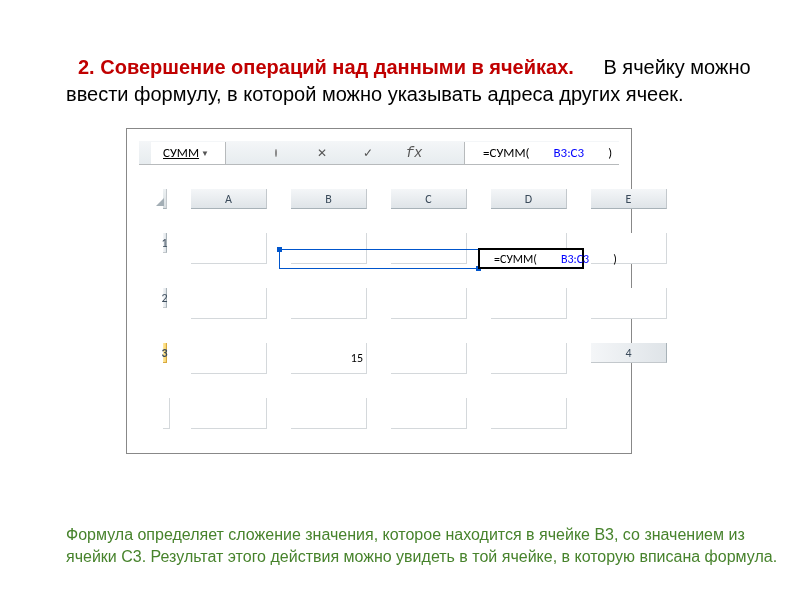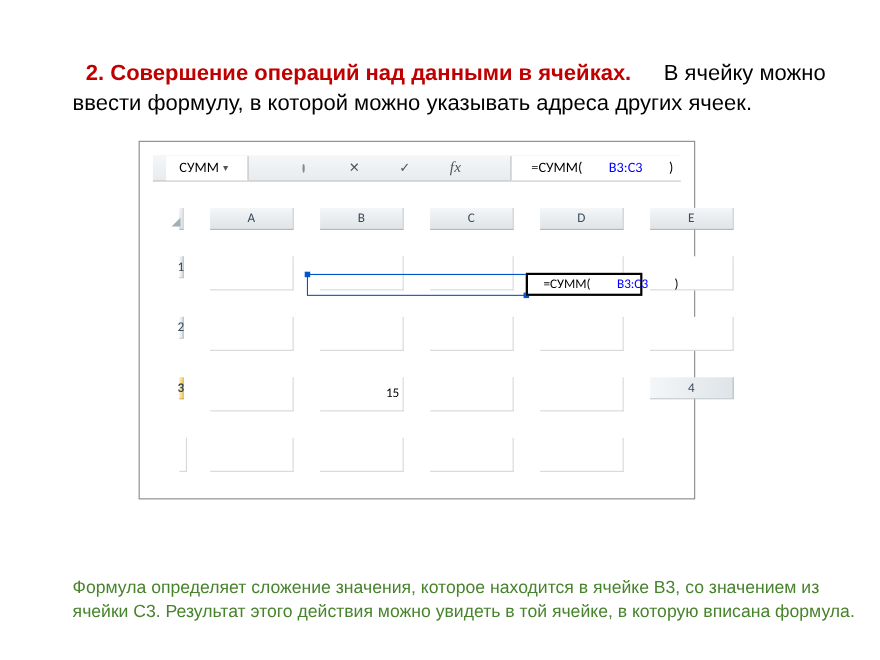--- a/index.html
+++ b/index.html
@@ -42,20 +42,21 @@
     .name-box {
       width: 98px;
       height: 22px;
       display: flex;
       align-items: center;
       justify-content: flex-start;
       border-right: 1px solid #b7babc;
       background: #fff;
       position: relative;
       padding-right: 14px;
+      text-decoration: underline;
     }
     .name-box-dd {
       position: absolute;
       right: 2px;
       width: 12px;
       height: 16px;
       display: flex;
       align-items: center;
       justify-content: center;
       color: #555;
@@ -70,21 +71,21 @@
     .fb-btn {
       width: 20px;
       height: 18px;
       display: flex;
       align-items: center;
       justify-content: center;
       color: #555;
       font-size: 12px;
       border-radius: 2px;
     }
-    .fb-btn.fx { font-style: italic; font-family: Liberation Serif, serif; font-size: 14px; }
+    .fb-btn.fx { font-style: italic; font-family: Liberation Mono, monospace; font-size: 14px; }
     .fb-circle {
       width: 8px; height: 8px; border: 1px solid #888; border-radius: 50%;
     }
     .formula-input {
       flex: 1;
       padding: 0 6px;
       background: #fff;
       height: 22px;
       display: flex;
       align-items: center;

